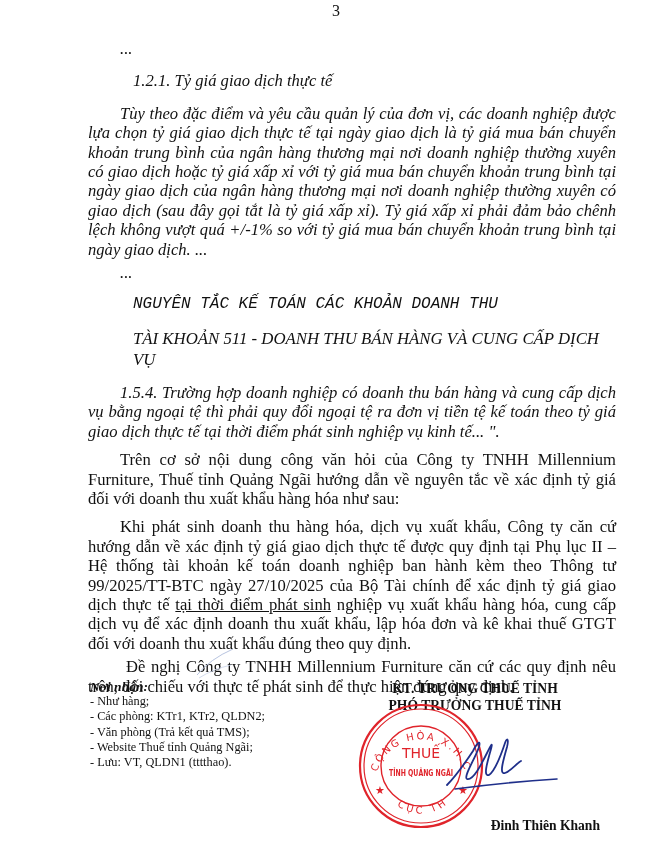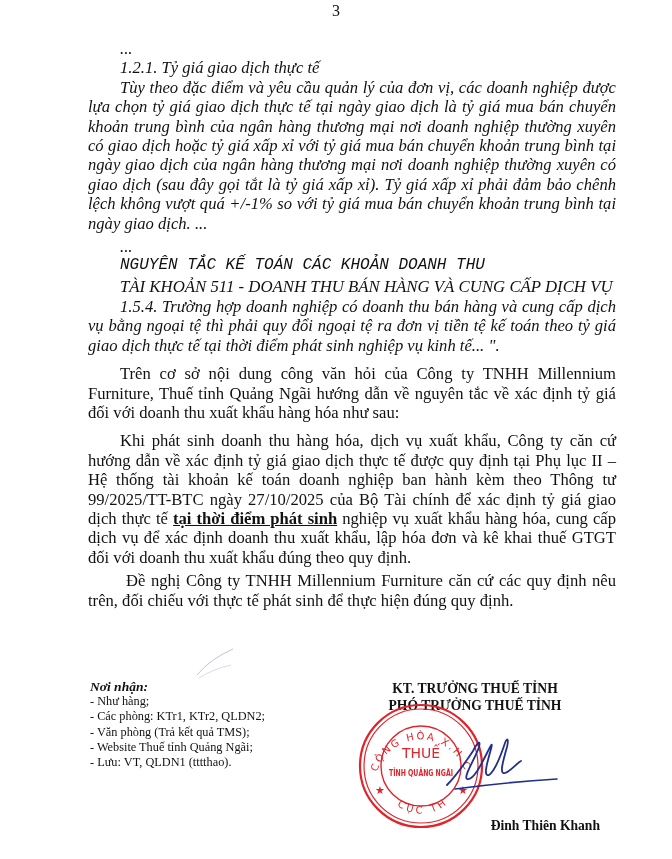--- a/index.html
+++ b/index.html
@@ -3,24 +3,24 @@
 <meta charset="utf-8">
 <style>
   html, body { margin:0; padding:0; background:#ffffff; }
   body { width:672px; height:859px; position:relative; overflow:hidden;
          font-family:"Liberation Serif", "DejaVu Serif", serif; color:#111; }
   .page-num { position:absolute; left:0; width:672px; top:2px; text-align:center; font-size:16px; }
   .body-text { position:absolute; left:88px; width:528px; top:35px; font-size:16.6px; line-height:19.4px; }
   .p { margin:0; text-align:justify; text-indent:32px; }
   .p.it { font-style:italic; }
   .ell { margin:0; padding-left:32px; font-style:italic; }
-  .head { margin:0; padding-left:32px; font-style:italic; }
+  .head { margin:13px; padding-left:32px; font-style:italic; }
   .gap-s { height:4px; }
   .gap-m { height:9px; }
-  u.bold { font-weight:bold; text-decoration:underline; }
+  u.bold { font-weight:normal; text-decoration:underline; }
   .indent-wide { text-indent:38px; }
   .indent-wider { text-indent:44px; }
 
   .recipients { position:absolute; left:90px; top:679px; font-size:12.3px; line-height:15.2px; }
   .recipients .title { font-weight:bold; font-style:italic; font-size:13.5px; }
   .recipients div { margin:0; }
 
   .sign-block { position:absolute; left:350px; width:250px; top:680px; text-align:center; font-weight:bold; font-size:13.6px; line-height:17px; }
   .signer-name { position:absolute; left:350px; width:250px; top:818px; text-align:right; font-weight:bold; font-size:13.6px; }
 

